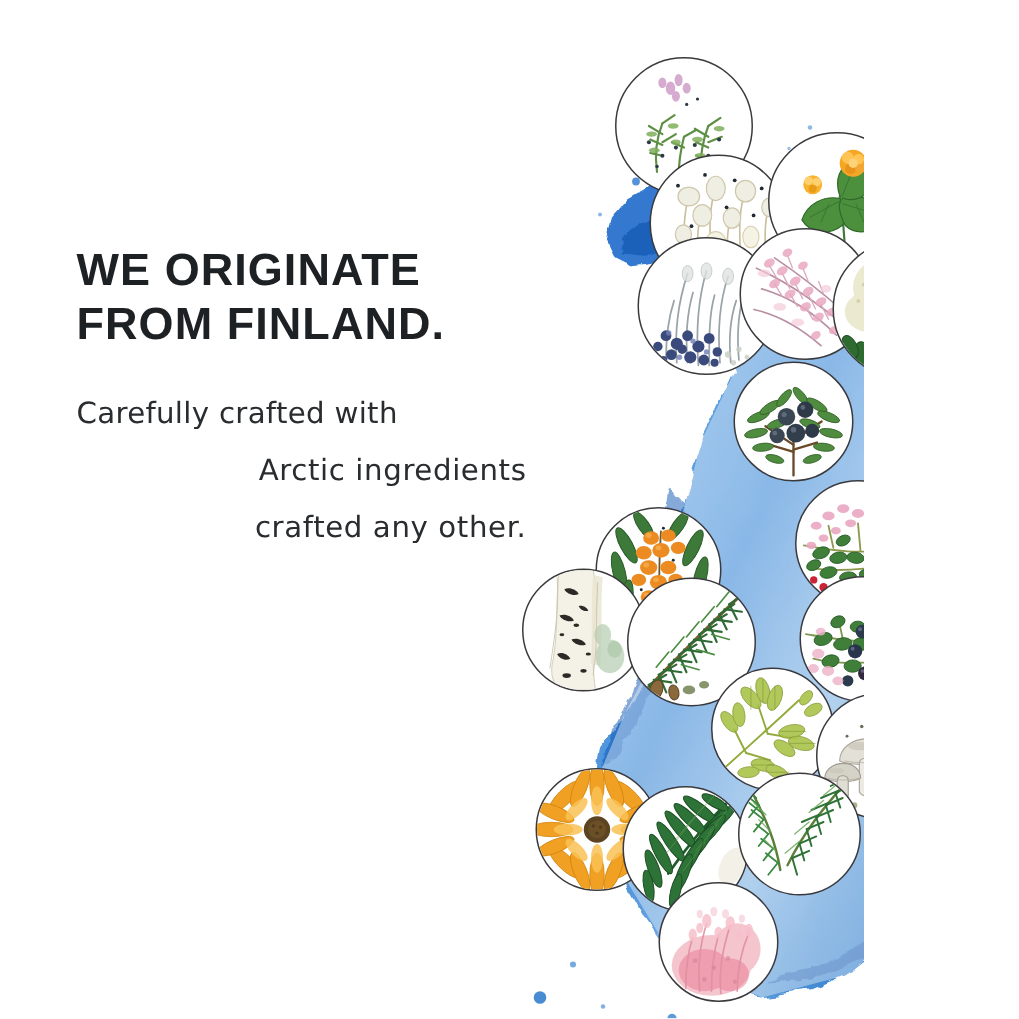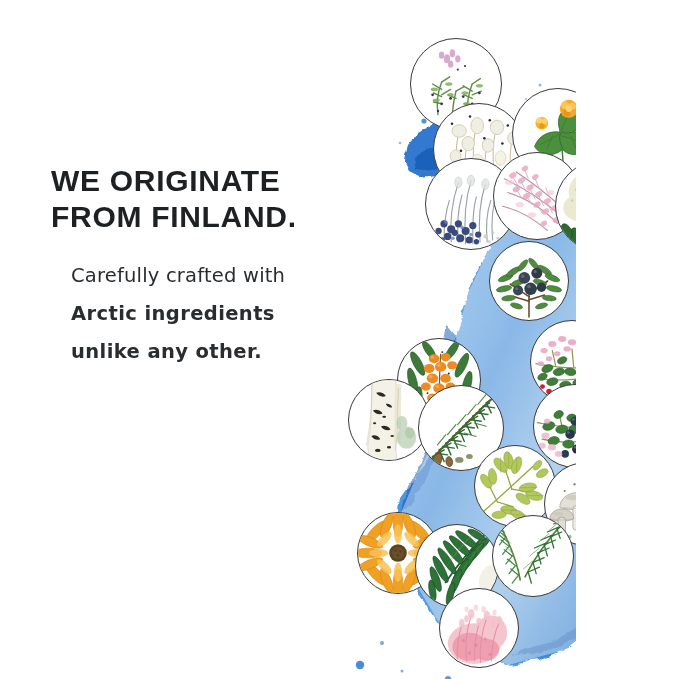--- a/index.html
+++ b/index.html
@@ -34,22 +34,22 @@
     white-space: pre-line;
   }
   #body-copy {
     font-family: "DejaVu Sans", sans-serif;
     font-size: 19.5px;
     line-height: 38px;
     letter-spacing: 0.2px;
     color: #2a2d30;
     margin: 0;
   }
-  #body-copy .ln { display: block; white-space: pre; margin-left: 20px; }
-  #body-copy .bold { font-weight: 700; letter-spacing: 0.4px; }
+  #body-copy .ln { display: block; white-space: pre; }
+  #body-copy .bold { font-weight: 400; letter-spacing: 0.4px; text-align: right; }
 
   
   #map-area {
     position: absolute;
     left: 330px;
     top: 25px;
     width: 349px;
     height: 654px;
   }
   #map-svg { position: absolute; left: 0; top: 0; }
@@ -69,21 +69,21 @@
 <body>
 
 <div id="page">
 
   <div id="text-block">
     <h1 id="headline">WE ORIGINATE
 FROM FINLAND.</h1>
     <p id="body-copy">
       <span class="ln">Carefully crafted with</span>
       <span class="ln bold">Arctic ingredients</span>
-      <span class="ln bold">unlike any other.</span>
+      <span class="ln bold">crafted any other.</span>
     </p>
   </div>
 
   <div id="map-area">
     <svg id="map-svg" width="349" height="654" viewBox="0 0 349 654">
       <defs>
         <linearGradient id="wc" x1="0" y1="0" x2="1" y2="1">
           <stop offset="0%" stop-color="#3d93de"></stop>
           <stop offset="22%" stop-color="#7ab6e8"></stop>
           <stop offset="42%" stop-color="#2f7fd4"></stop>

